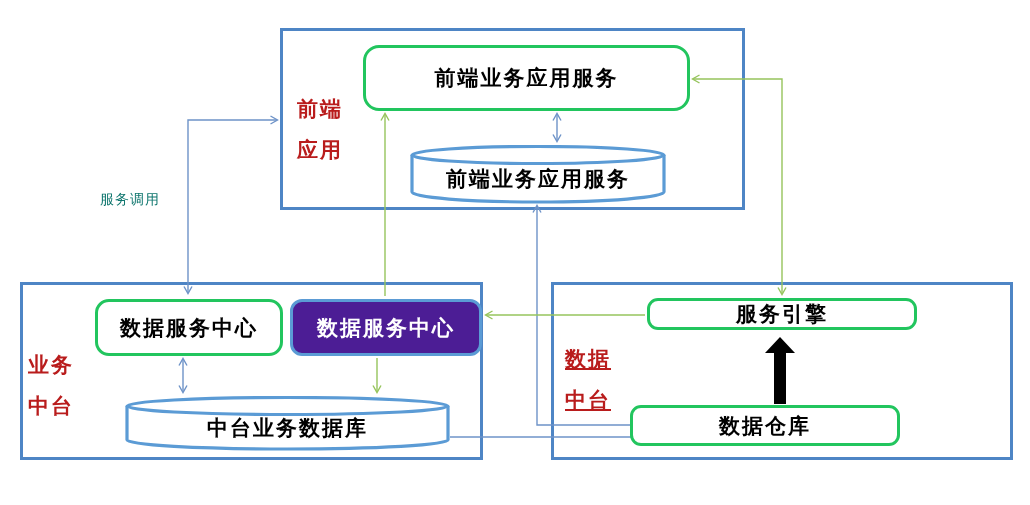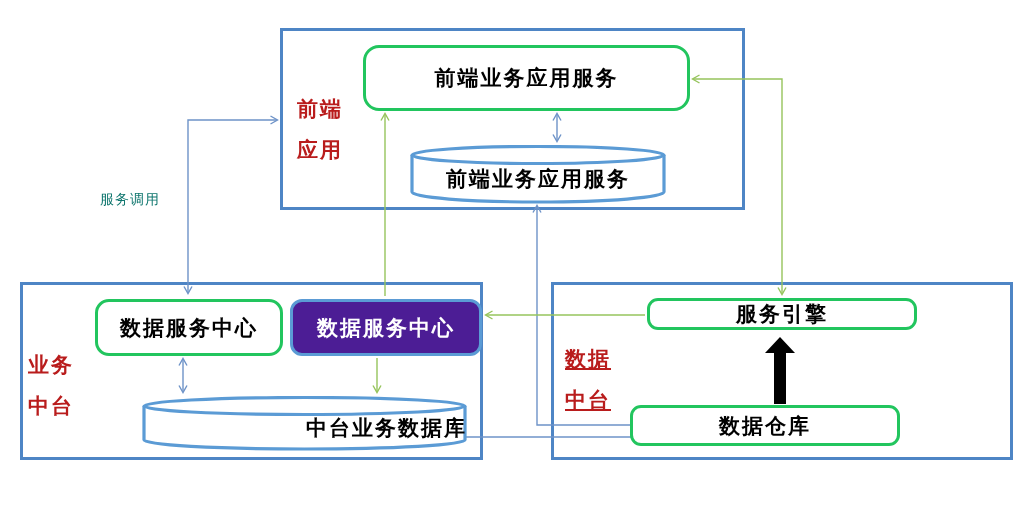--- a/index.html
+++ b/index.html
@@ -85,21 +85,21 @@
       <path d="M2,10 L2,47 A126,10 0 0 0 254,47 L254,10" fill="#ffffff" stroke="#5b9bd5" stroke-width="3.2"></path>
       <ellipse cx="128" cy="10" rx="126" ry="8.5" fill="#ffffff" stroke="#5b9bd5" stroke-width="3.2"></ellipse>
     </svg>
     <span class="cyl-label">前端业务应用服务</span>
   </div>
 
   <div class="node" style="left:95px;top:299px;width:188px;height:57px;border-radius:14px;border-width:3.5px;">数据服务中心</div>
 
   <div class="node filled" style="left:290px;top:299px;width:192px;height:57px;border-radius:12px;">数据服务中心</div>
 
-  <div class="cylinder" style="left:142px;top:396px;width:325px;height:56px;justify-content:flex-end;">
+  <div class="cylinder" style="left:125px;top:396px;width:325px;height:56px;">
     <svg width="325" height="56" viewBox="0 0 325 56">
       <path d="M2,10 L2,44 A160.5,9 0 0 0 323,44 L323,10" fill="#ffffff" stroke="#5b9bd5" stroke-width="3.2"></path>
       <ellipse cx="162.5" cy="10" rx="160.5" ry="8.5" fill="#ffffff" stroke="#5b9bd5" stroke-width="3.2"></ellipse>
     </svg>
     <span class="cyl-label">中台业务数据库</span>
   </div>
 
   <div class="node" style="left:647px;top:298px;width:270px;height:32px;border-radius:11px;">服务引擎</div>
 
   <div class="node" style="left:630px;top:405px;width:270px;height:41px;border-radius:11px;">数据仓库</div>

